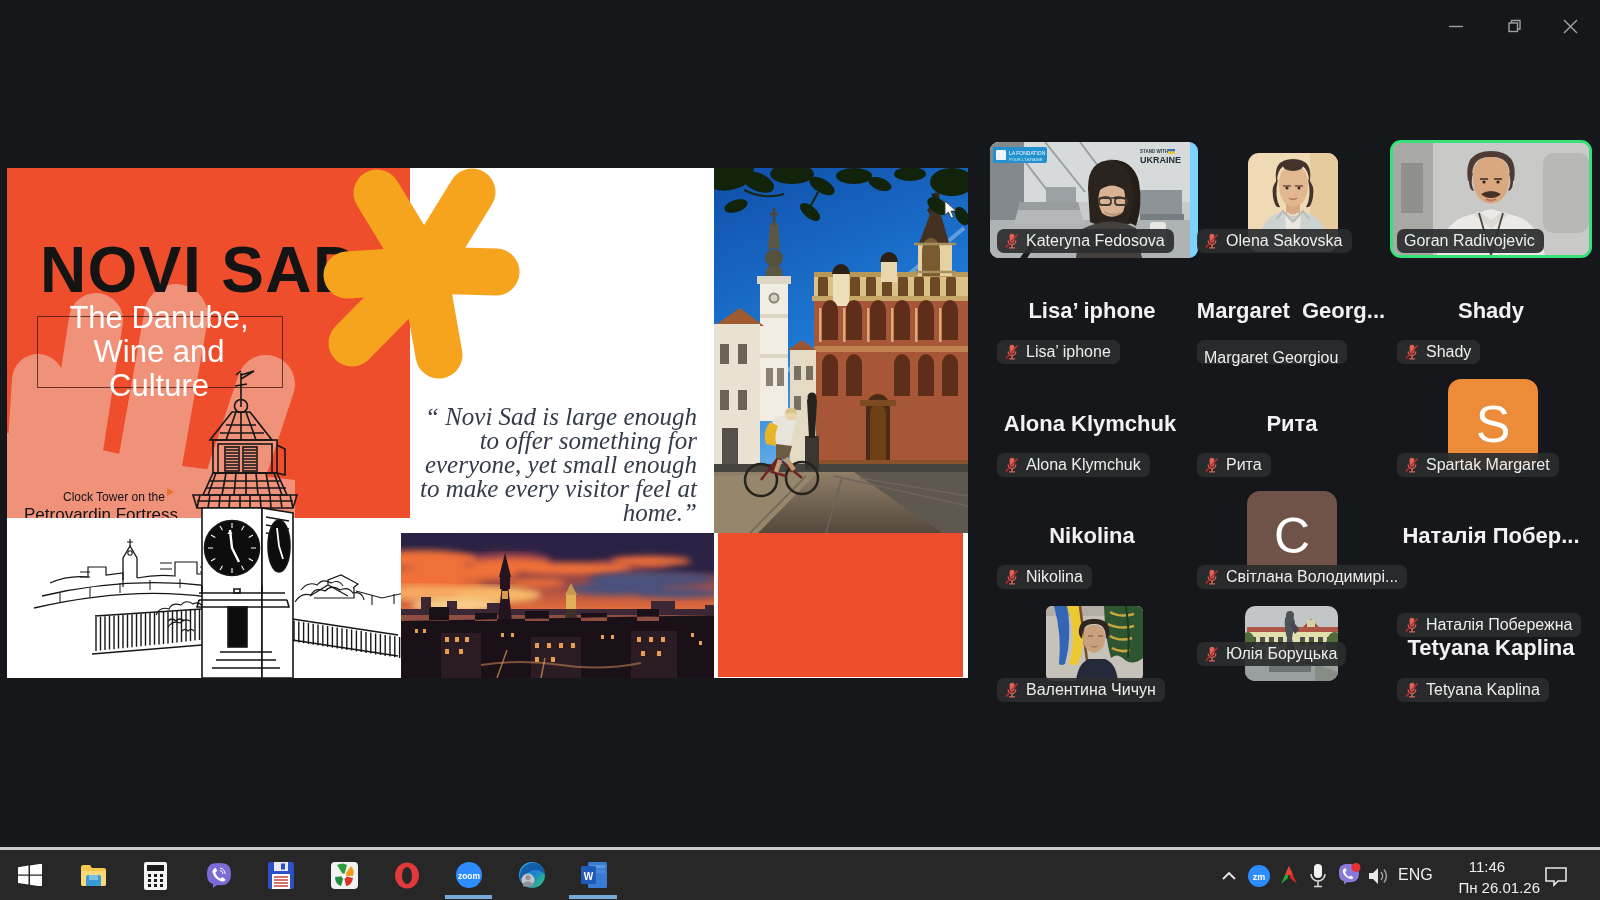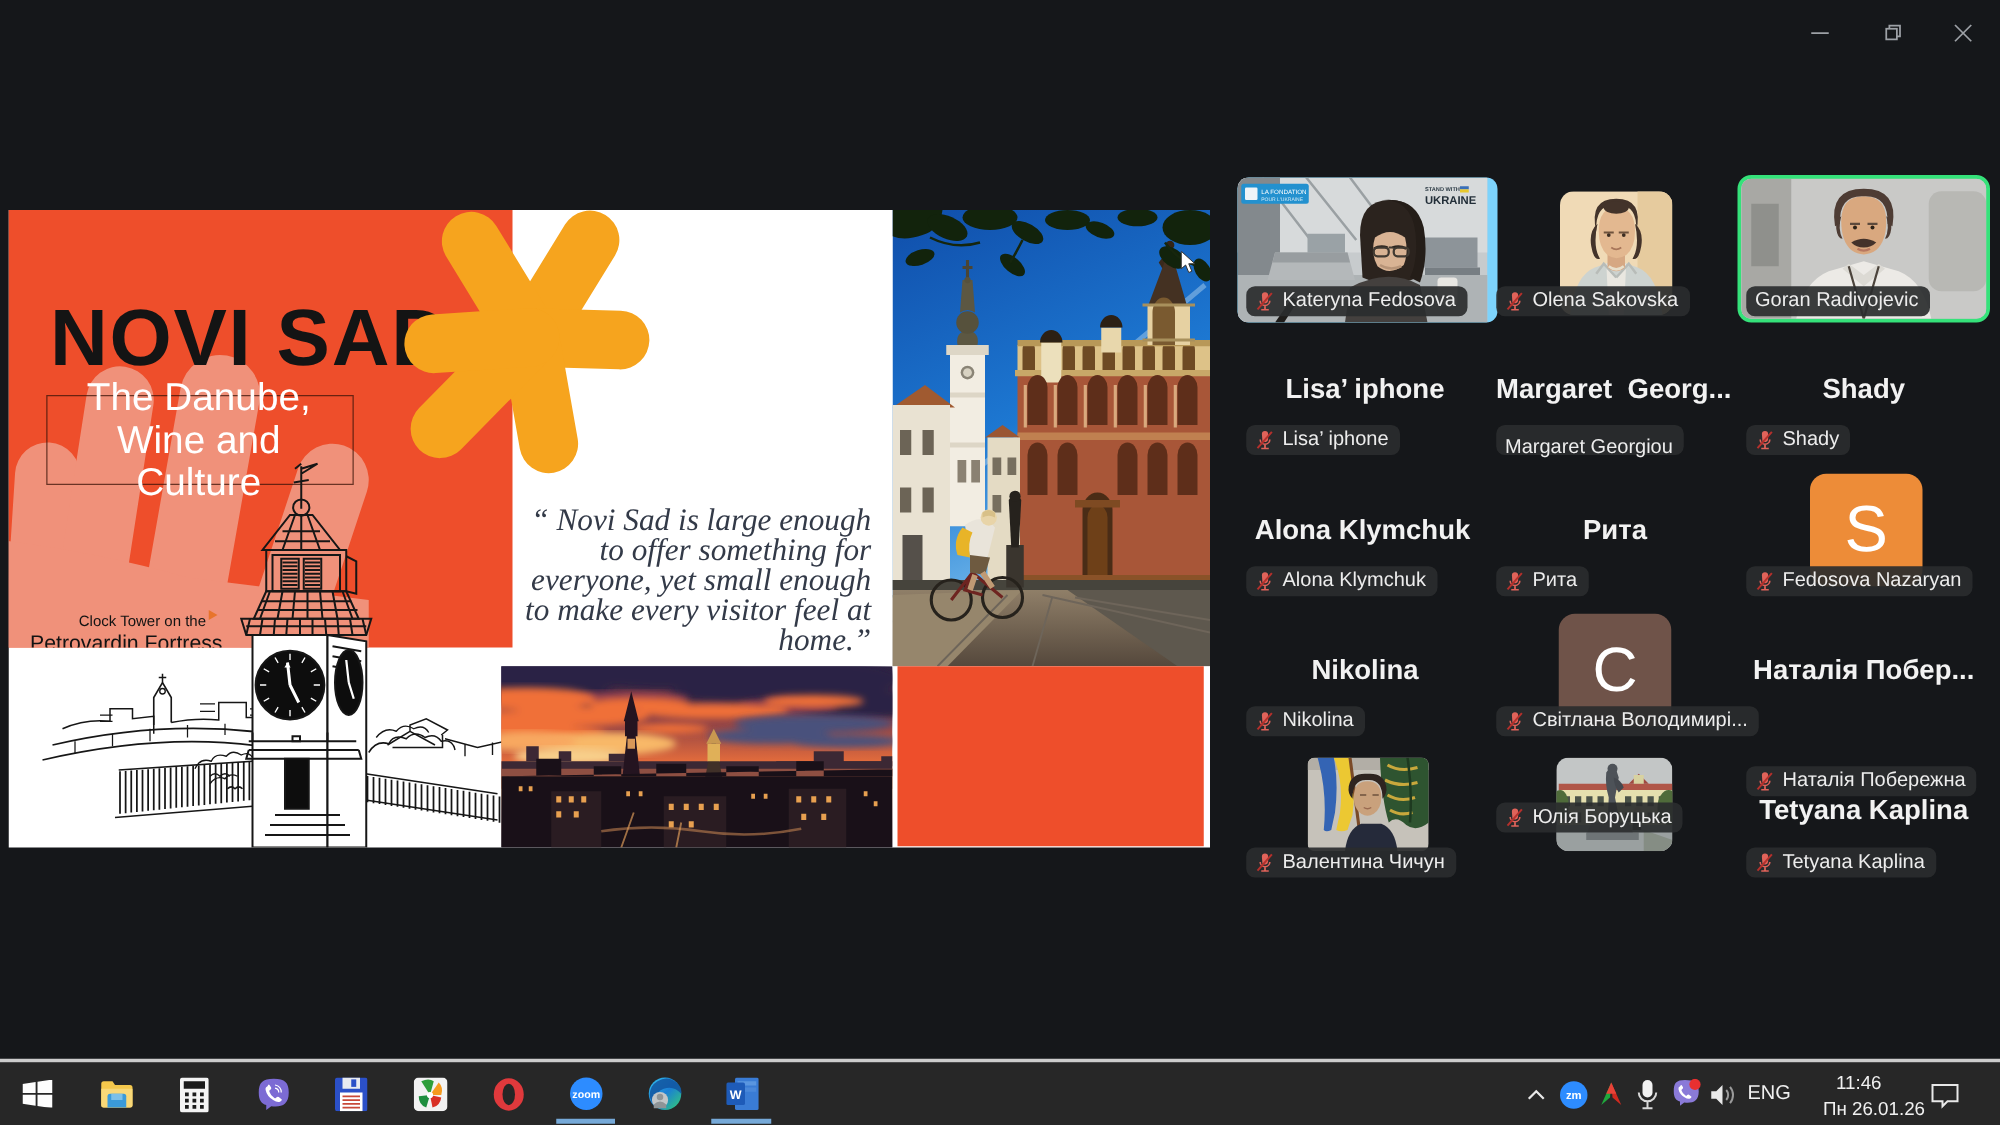--- a/index.html
+++ b/index.html
@@ -529,21 +529,21 @@
       <span class="nm">Рита</span>
     </div>
   <div class="pill" style="left:1397px;top:453px;">
       <svg width="16" height="16" viewBox="0 0 16 16">
         <g fill="#e0635a">
           <path d="M5.5 3.2 a2.5 2.5 0 0 1 5 0 v4 a2.5 2.5 0 0 1 -4.6 1.3 z"></path>
           <path d="M3.5 7.5 a4.5 4.5 0 0 0 9 0 h-1.3 a3.2 3.2 0 0 1 -6.4 0 z M7.3 12 h1.4 v2.5 h-1.4 z M5 14.2 h6 v1.2 h-6 z"></path>
         </g>
         <line x1="13.5" y1="1.5" x2="2" y2="14.5" stroke="#b5302c" stroke-width="1.6"></line>
       </svg>
-      <span class="nm">Fedosova Nazaryan</span>
+      <span class="nm">Spartak Margaret</span>
     </div>
 
   <div class="bigname" style="left:1092px;top:536px;">Nikolina</div>
   <div class="abs" style="left:1247px;top:491px;width:90px;height:90px;border-radius:13px;background:#6f5349;color:#fff;display:flex;align-items:center;justify-content:center;font-size:50px;">C</div>
   <div class="bigname" style="left:1491px;top:536px;">Наталія Побер...</div>
   <div class="pill" style="left:997px;top:565px;">
       <svg width="16" height="16" viewBox="0 0 16 16">
         <g fill="#e0635a">
           <path d="M5.5 3.2 a2.5 2.5 0 0 1 5 0 v4 a2.5 2.5 0 0 1 -4.6 1.3 z"></path>
           <path d="M3.5 7.5 a4.5 4.5 0 0 0 9 0 h-1.3 a3.2 3.2 0 0 1 -6.4 0 z M7.3 12 h1.4 v2.5 h-1.4 z M5 14.2 h6 v1.2 h-6 z"></path>

